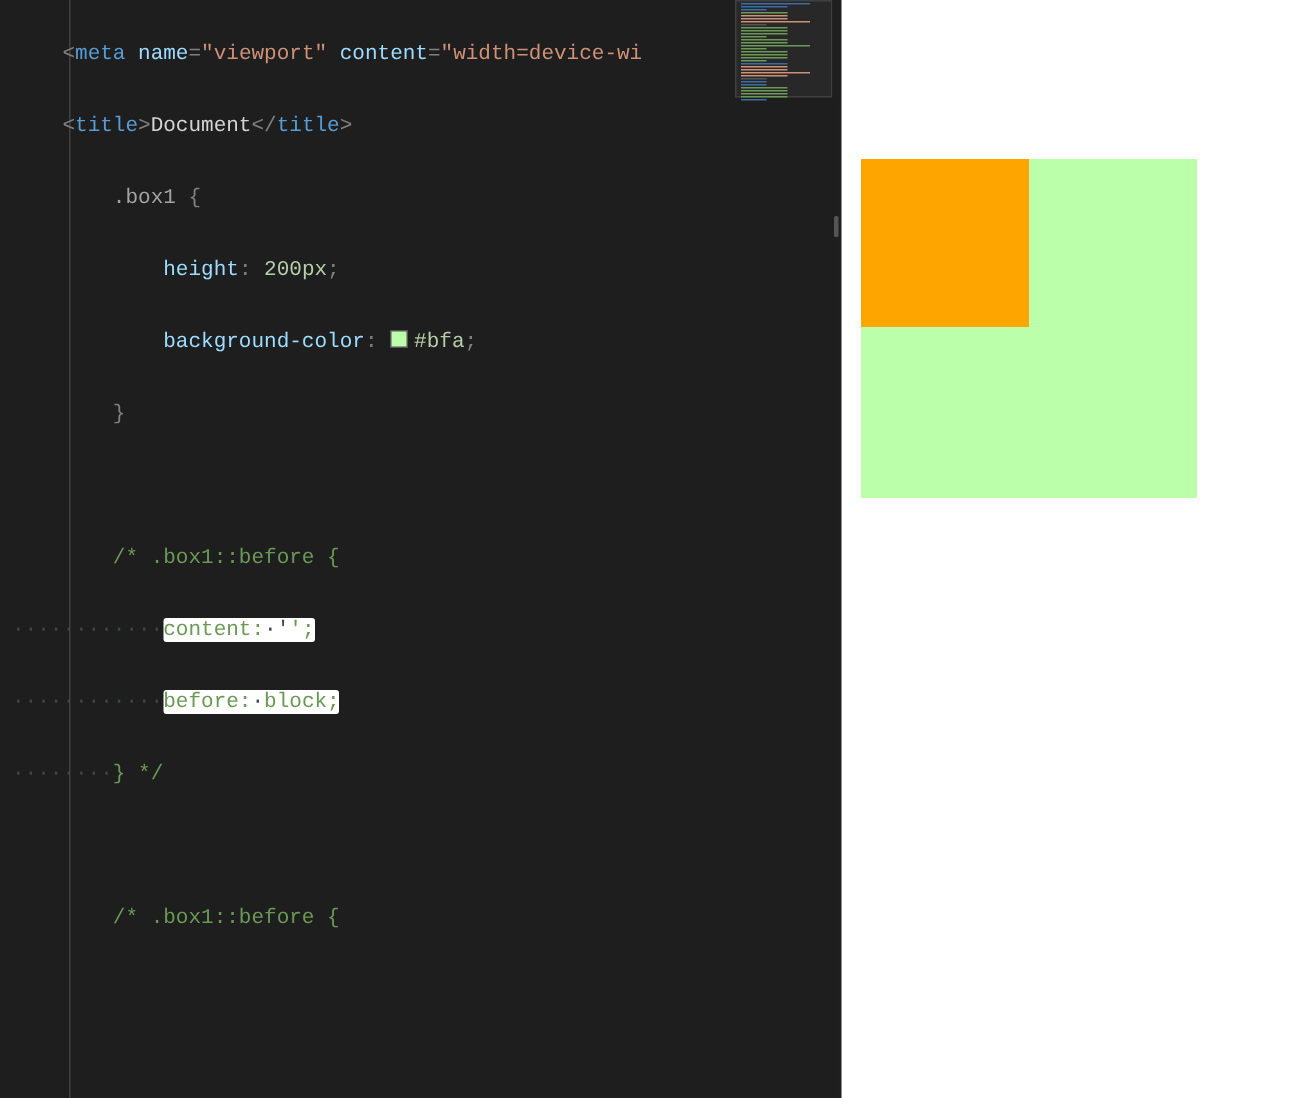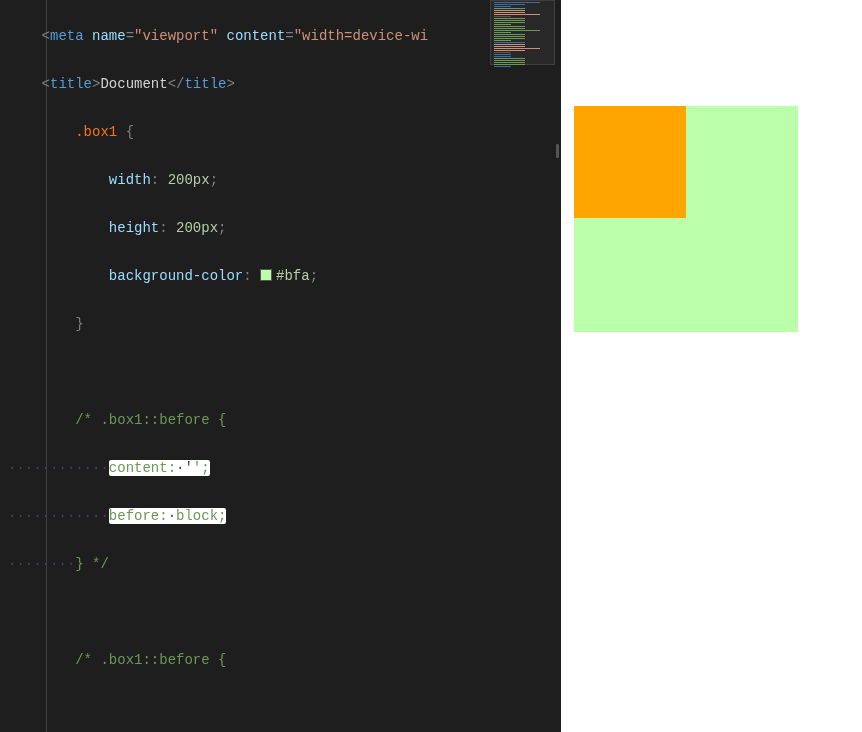--- a/index.html
+++ b/index.html
@@ -61,21 +61,21 @@
   .mline.med { width: 55%; }
   .mline.long { width: 80%; }
 
   .line { display: block; height: 24px; color: #d4d4d4; }
 
   .punct { color: #808080; }
   .tag { color: #569cd6; text-align: right; }
   .attr { color: #9cdcfe; }
   .str { color: #ce9178; }
   .text { color: #d4d4d4; }
-  .sel { color: #f97316; }
+  .sel { color: #a3a3a3; }
   .prop { color: #9cdcfe; }
   .num { color: #b5cea8; }
   .comment { color: #6a9955; }
   .swatch {
     display: inline-block;
     width: 12px;
     height: 12px;
     border: 1px solid #555;
     vertical-align: middle;
     margin-right: 4px;
@@ -143,21 +143,20 @@
 </head>
 <body>
 
 <div class="editor-pane">
   <div class="guide g1"></div>
 
   <div class="code-area">
 <span class="line">    <span class="punct">&lt;</span><span class="tag">meta</span> <span class="attr">name</span><span class="punct">=</span><span class="str">"<span>viewport</span>"</span> <span class="attr">content</span><span class="punct">=</span><span class="str">"<span>width=device-wi</span></span></span>
 <span class="line">    <span class="punct">&lt;</span><span class="tag">title</span><span class="punct">&gt;</span><span class="text">Document</span><span class="punct">&lt;/</span><span class="tag">title</span><span class="punct">&gt;</span></span>
 <span class="line">        <span class="sel">.box1</span> <span class="punct">{</span></span>
-<span class="line">            <span class="prop">width</span><span class="punct">:</span> <span class="num">200px</span><span class="punct">;</span></span>
 <span class="line">            <span class="prop">height</span><span class="punct">:</span> <span class="num">200px</span><span class="punct">;</span></span>
 <span class="line">            <span class="prop">background-color</span><span class="punct">:</span> <span class="swatch sw-green"></span><span class="num">#bfa</span><span class="punct">;</span></span>
 <span class="line">        <span class="punct">}</span></span>
 <span class="line"> </span>
 <span class="line">        <span class="comment"><span>/* .box1::before {</span></span></span>
 <span class="line"><span class="whitespace-dots">············</span><span class="comment hl-bg"><span>content:</span><span class="whitespace-dots">·'</span><span>';</span></span></span>
 <span class="line"><span class="whitespace-dots">············</span><span class="comment hl-bg"><span>before:</span><span class="whitespace-dots">·</span><span>block;</span></span></span>
 <span class="line"><span class="whitespace-dots">········</span><span class="comment">} */</span></span>
 <span class="line"> </span>
 <span class="line">        <span class="comment">/* .box1::before {</span></span>

